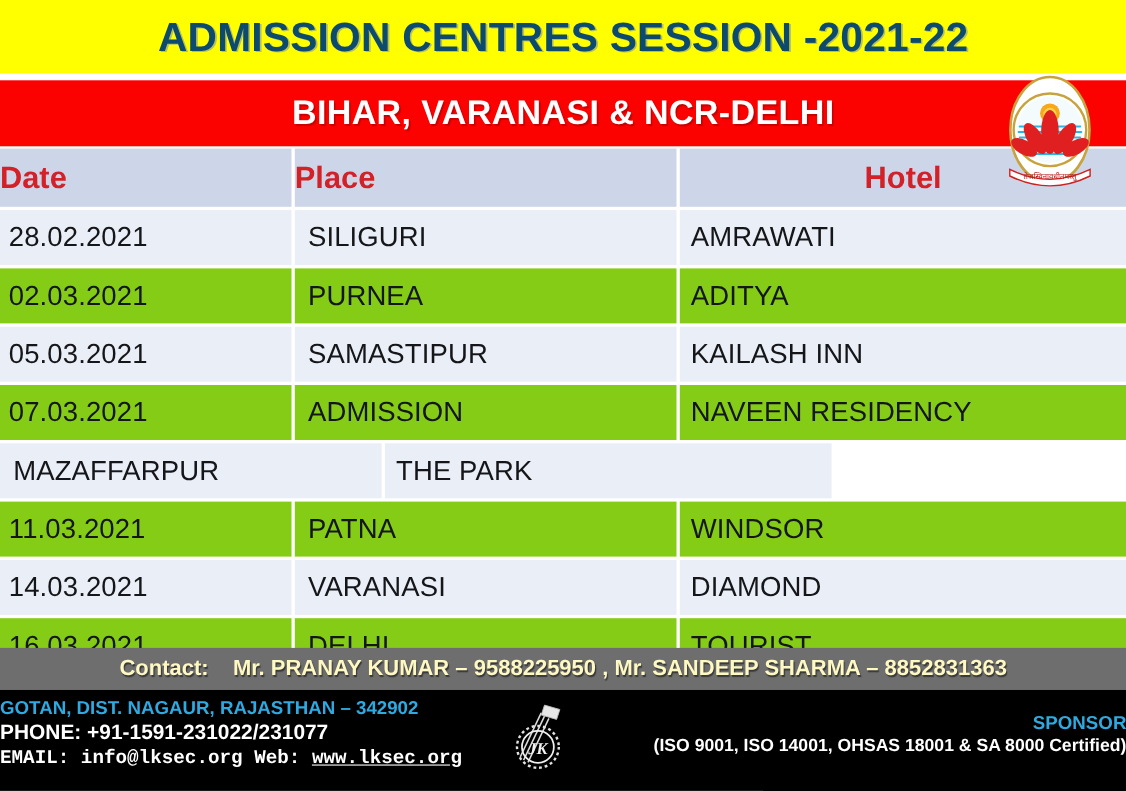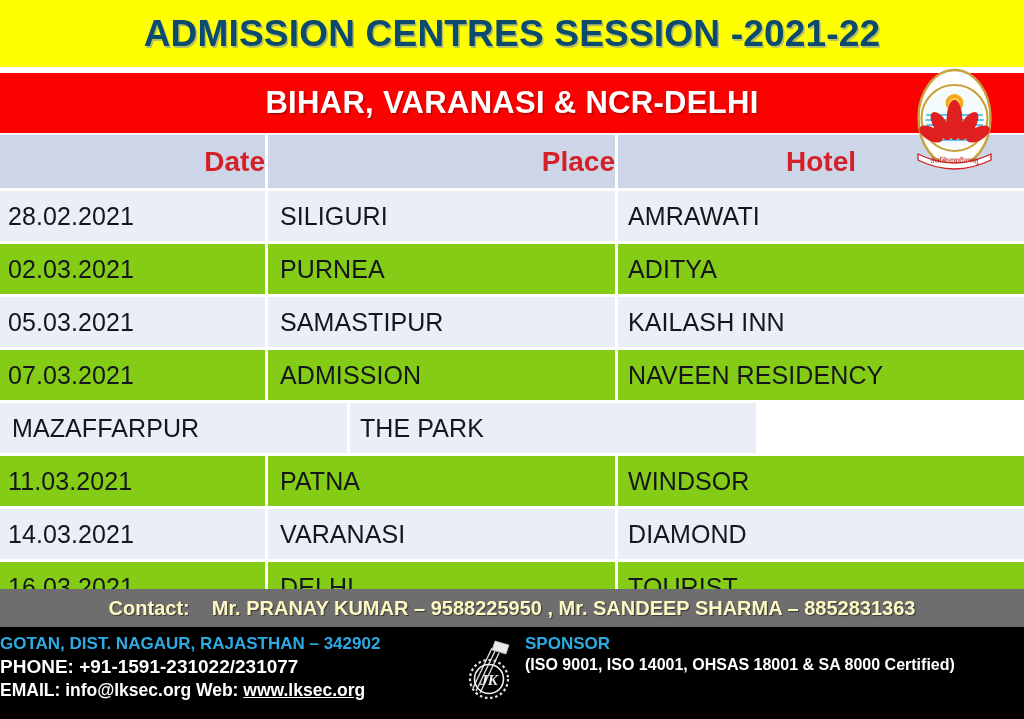--- a/index.html
+++ b/index.html
@@ -88,21 +88,21 @@
     align-items: center;
     overflow: hidden;
     white-space: nowrap;
   }
   .cell.c-date  { width: 265px; margin-right: 3px; padding-left: 8px; }
   .cell.c-place { width: 347px; margin-right: 3px; padding-left: 12px; }
   .cell.c-hotel { width: 406px; padding-left: 10px; }
 
   .header-row .cell {
     background: #ccd6e8;
-    justify-content: flex-end;
+    justify-content: flex-start;
     padding-left: 0;
   }
   .header-row .cell.c-hotel { justify-content: center; padding-right: 0px; }
   .header-label {
     color: #d42027;
     font-size: 28px;
     font-weight: bold;
   }
 
   .row-odd  .cell { background: #eaeef7; }
@@ -151,27 +151,27 @@
   }
   .footer-mid {
     width: 70px;
     display: flex;
     align-items: center;
     justify-content: center;
     padding-top: 8px;
   }
   .footer-right {
     width: 499px;
-    padding-top: 6px;
-    text-align: left;
+    padding-top: 20px;
+    text-align: right;
   }
   .f-line { line-height: 1.28; white-space: nowrap; }
   .f-addr   { color: #2eaae2; font-size: 17px; font-weight: bold; }
   .f-phone  { color: #ffffff; font-size: 19px; font-weight: bold; }
-  .f-email  { color: #ffffff; font-size: 17.5px; font-weight: bold; }
+  .f-email  { color: #ffffff; font-size: 17.5px; font-weight: bold; font-family: Liberation Mono, monospace; }
   .f-web-underline { text-decoration: underline; }
   .f-sponsor{ color: #2eaae2; font-size: 17px; font-weight: bold; }
   .f-jk     { color: #ffff00; font-size: 18.5px; font-weight: bold; }
   .f-iso    { color: #ffffff; font-size: 16px; font-weight: bold; }
 </style>
 </head>
 <body>
 
 <div class="title-bar">
   <div class="title-text">ADMISSION CENTRES SESSION -2021-22</div>

